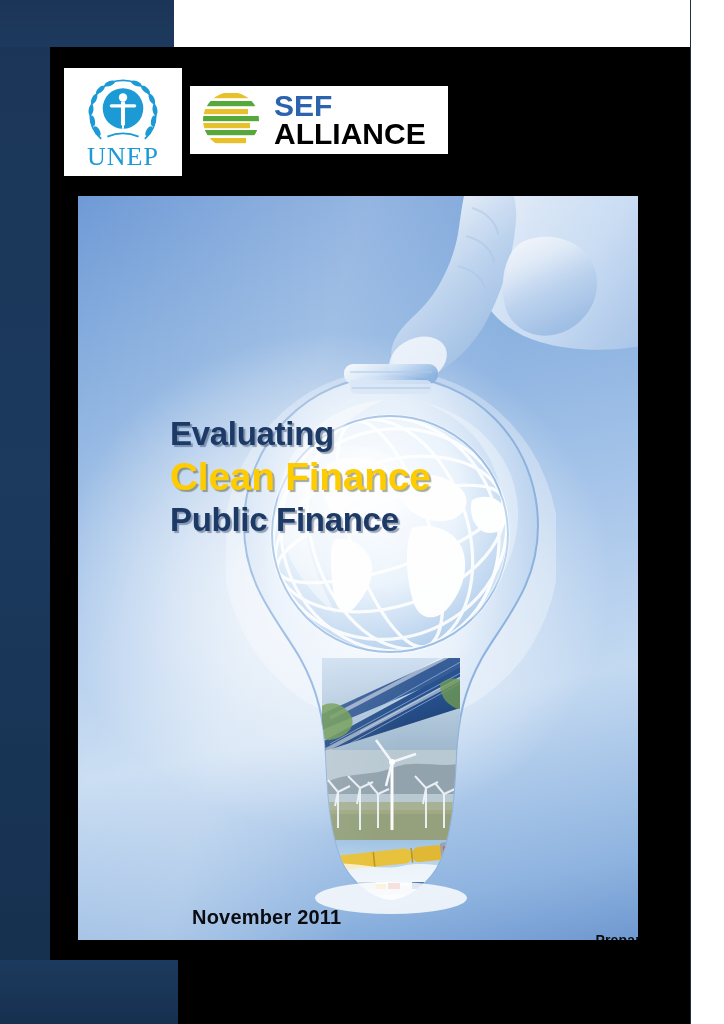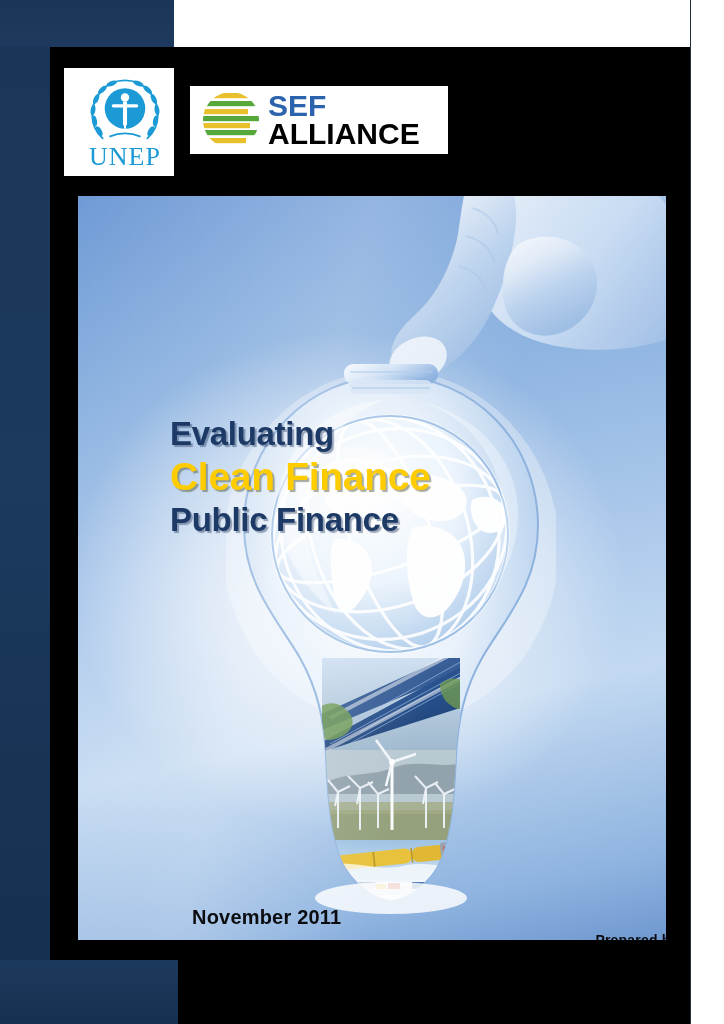--- a/index.html
+++ b/index.html
@@ -60,27 +60,26 @@
     position: absolute;
     left: 690px; top: 0;
     width: 1px; height: 1024px;
     background: #20303f;
   }
 
   
   .logo-unep {
     position: absolute;
     left: 64px; top: 68px;
-    width: 98px; height: 108px;
+    width: 118px; height: 108px;
     background: #ffffff;
     display: flex;
     flex-direction: column;
     align-items: center;
     justify-content: center;
-    padding-left: 12px;
   }
   .unep-emblem { width: 78px; height: 72px; display:block; }
   .unep-word {
     font-family: "Liberation Serif", serif;
     font-size: 26px;
     letter-spacing: 1px;
     color: #1b9ad6;
     line-height: 1;
     margin-top: -2px;
   }
@@ -91,20 +90,21 @@
     width: 258px; height: 68px;
     background: #ffffff;
     display: flex;
     align-items: center;
     overflow: hidden;
   }
   .sef-globe { width: 74px; height: 62px; flex: 0 0 auto; margin-left: 4px; }
   .sef-words {
     display: flex;
     flex-direction: column;
+    margin-left: 6px;
     line-height: 0.92;
   }
   .sef-top {
     font-size: 30px;
     font-weight: bold;
     color: #2b63ad;
     letter-spacing: 0px;
   }
   .sef-bottom {
     font-size: 30px;
@@ -115,21 +115,20 @@
 
   
   .cover-art {
     position: absolute;
     left: 78px; top: 196px;
     width: 560px; height: 744px;
     overflow: hidden;
     background:
       radial-gradient(ellipse 420px 380px at 46% 52%, rgba(255,255,255,0.95) 0%, rgba(255,255,255,0.55) 34%, rgba(255,255,255,0.0) 66%),
       linear-gradient(168deg, #6f9ad6 0%, #86aede 22%, #a8c6ea 48%, #c3d9f1 68%, #8fb4e0 90%, #6f98d0 100%);
-    padding-left: 28px;
   }
   .art-sheen {
     position: absolute; inset: 0;
     background: linear-gradient(105deg, rgba(255,255,255,0.0) 0%, rgba(255,255,255,0.22) 38%, rgba(255,255,255,0.0) 62%);
     pointer-events: none;
   }
 
   
   .hand {
     position: absolute;

